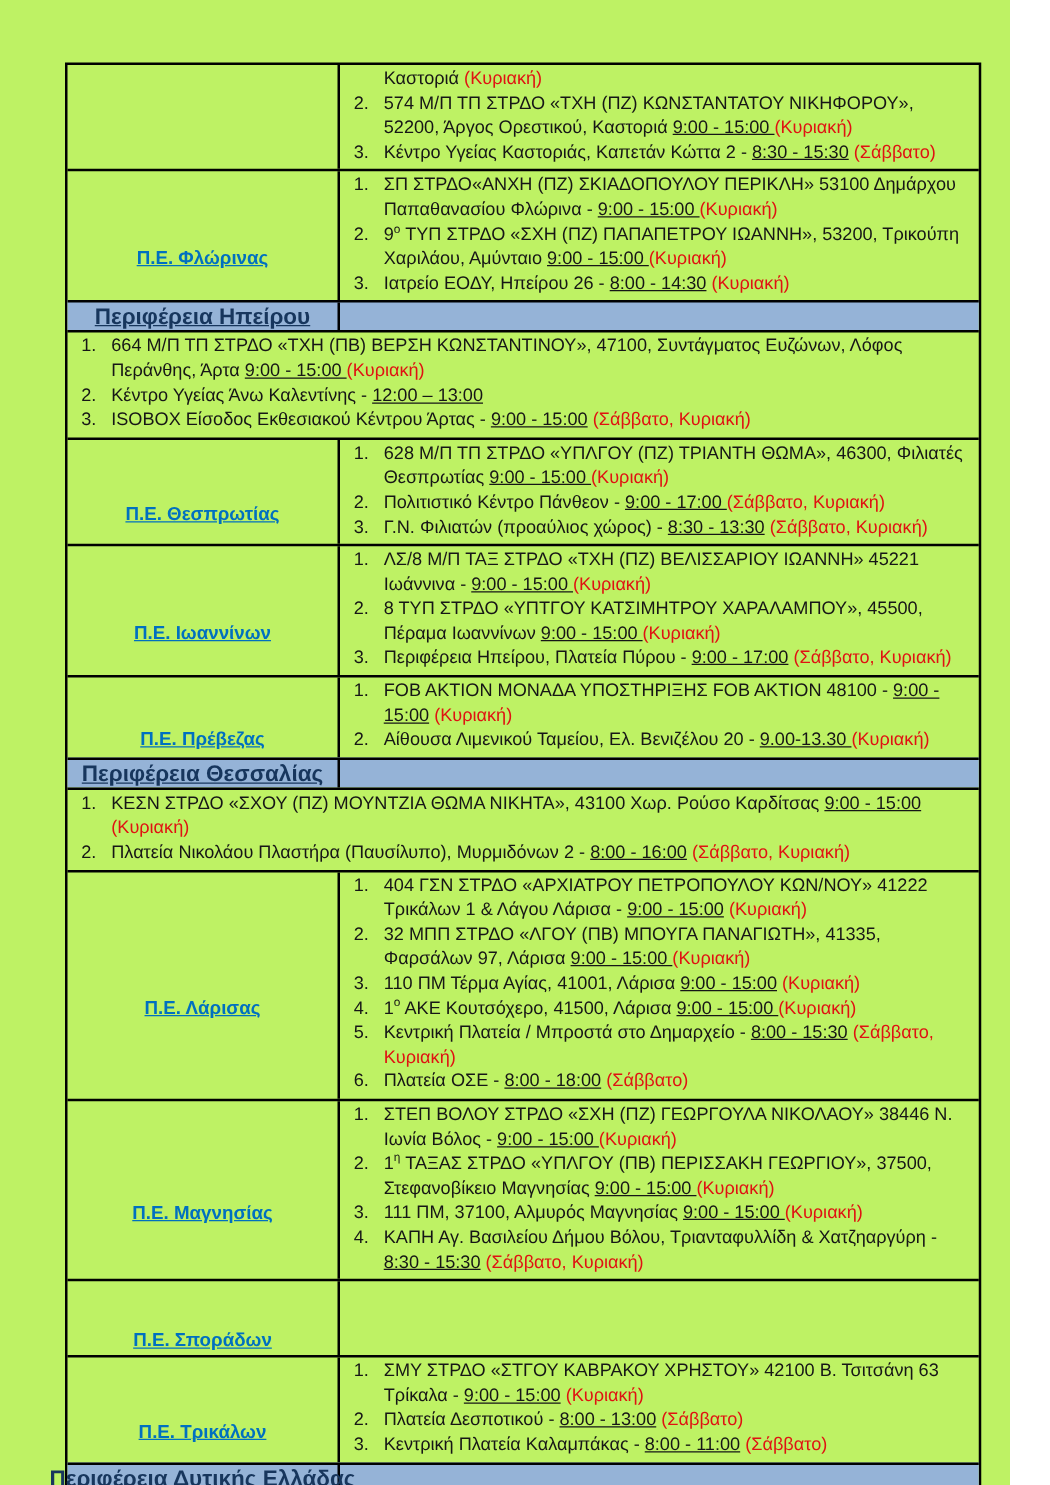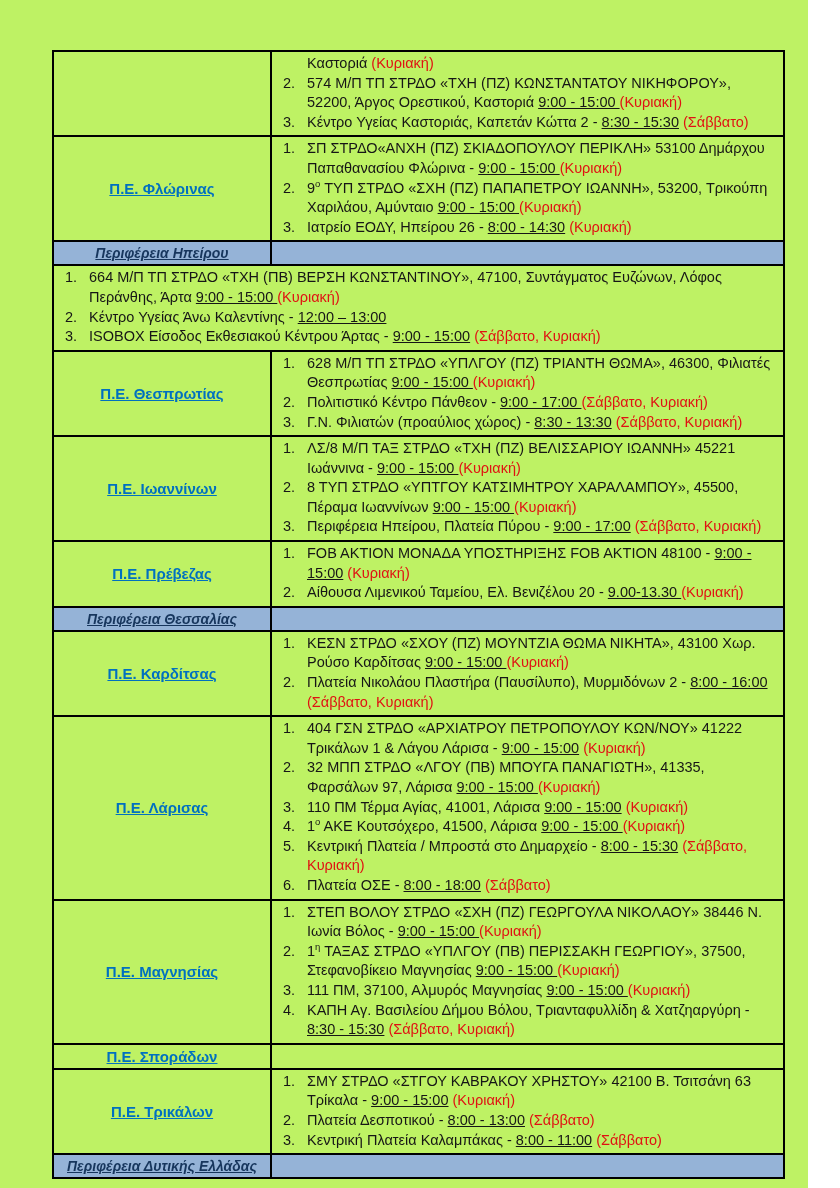--- a/index.html
+++ b/index.html
@@ -42,31 +42,31 @@
     flex:1 1 auto;
     padding:2px 8px 3px 4px;
     font-size:14.5px;line-height:19.6px;
   }
   .region-label{
     color:var(--region_link);
     font-weight:bold;
     text-decoration:underline;
     font-size:15px;
     line-height:19px;
+    margin-top:36px;
   }
   .section-row{background:var(--section_bg);min-height:23px;}
   .section-row .cell.left{padding:1px 4px;}
   .section-label{
     color:var(--section_text);
     font-weight:bold;
     text-decoration:underline;
-    font-size:14px;
+    font-size:18px;
     line-height:20px;
     white-space:nowrap;
-    font-style:italic;
   }
   .item{display:flex;align-items:flex-start;}
   .num{flex:0 0 31px;padding-left:7px;}
   .txt{flex:1 1 auto;}
   .seg-u{text-decoration:underline;}
   .seg-r{color:var(--annotation_red);}
   sup.seg-sup{font-size:9.5px;line-height:0;vertical-align:super;}
 </style>
 </head>
 <body>
@@ -194,23 +194,20 @@
   </div>
 
   <div class="row section-row">
     <div class="cell left">
       <span class="section-label">Περιφέρεια Θεσσαλίας</span>
     </div>
     <div class="cell right"></div>
   </div>
 
   <div class="row">
-    <div class="cell left">
-      <span class="region-label">Π.Ε. Καρδίτσας</span>
-    </div>
     <div class="cell right">
           <div class="item">
             <span class="num">1.</span>
             <span class="txt"><span class="seg-p">ΚΕΣΝ ΣΤΡΔΟ «ΣΧΟΥ (ΠΖ) ΜΟΥΝΤΖΙΑ ΘΩΜΑ ΝΙΚΗΤΑ», 43100 Χωρ. Ρούσο Καρδίτσας </span><span class="seg-u">9:00 - 15:00 </span><span class="seg-r">(Κυριακή)</span></span>
           </div>
           <div class="item">
             <span class="num">2.</span>
             <span class="txt"><span class="seg-p">Πλατεία Νικολάου Πλαστήρα (Παυσίλυπο), Μυρμιδόνων 2 - </span><span class="seg-u">8:00 - 16:00</span><span class="seg-p"> </span><span class="seg-r">(Σάββατο, Κυριακή)</span></span>
           </div>
         </div>

